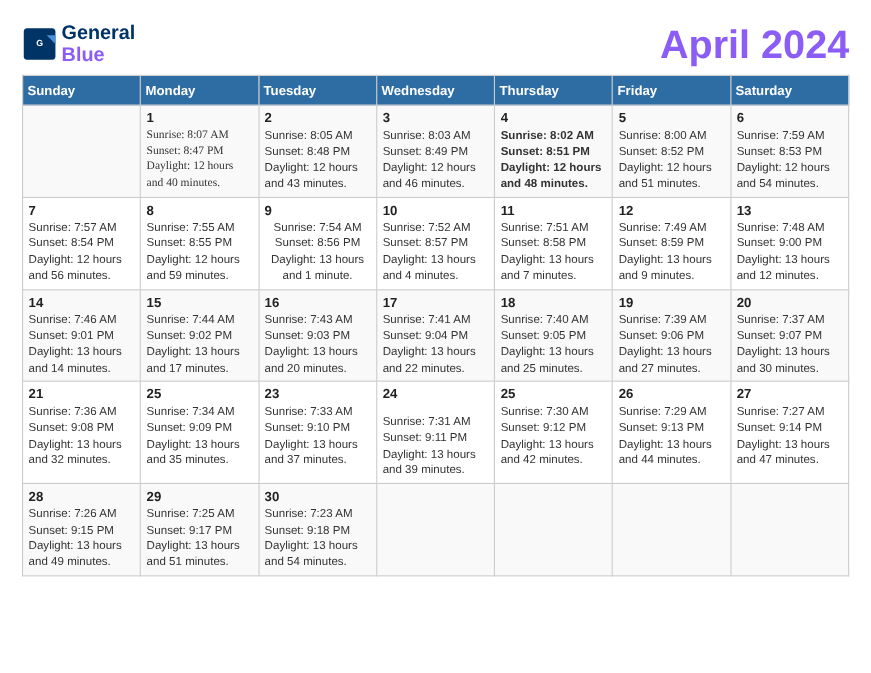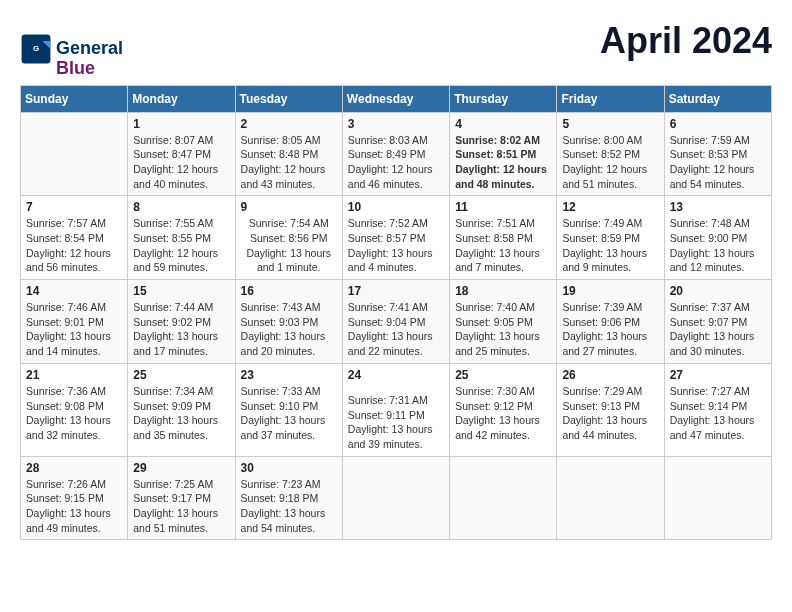--- a/index.html
+++ b/index.html
@@ -19,36 +19,35 @@
     .logo {
       display: flex;
       align-items: center;
       gap: 4px;
     }
     .logo-text {
       font-size: 18px;
       font-weight: bold;
       color: #003366;
       line-height: 1.1;
-      margin-top: 19px;
     }
     .logo-text span {
       color: #4a90d9;
     }
     .logo-icon {
       width: 32px;
       height: 32px;
     }
     .title-area {
       text-align: right;
     }
     .main-title {
       font-size: 36px;
       font-weight: bold;
-      color: #0f172a;
+      color: #8b5cf6;
     }
     .subtitle {
       font-size: 15px;
       color: #333;
       margin-top: 2px;
     }
     table {
       width: 100%;
       border-collapse: collapse;
       font-size: 11px;
@@ -94,21 +93,21 @@
 
 <div class="header-area">
   <div class="logo">
     <svg class="logo-icon" viewBox="0 0 40 40">
       <rect x="2" y="2" width="36" height="36" rx="4" fill="#003366"></rect>
       <text x="20" y="22" text-anchor="middle" fill="white" font-size="10" font-weight="bold">G</text>
       <polygon points="28,10 38,10 38,20" fill="#4a90d9"></polygon>
     </svg>
     <div class="logo-text">
       <div>General</div>
-      <div><span style="color:#701a75;">Blue</span></div>
+      <div><span style="color:#8b5cf6;">Blue</span></div>
     </div>
   </div>
   <div class="title-area">
     <div class="main-title">April 2024</div>
   </div>
 </div>
 
 <table>
   <thead>
     <tr>
@@ -119,21 +118,21 @@
         <th>Thursday</th>
         <th>Friday</th>
         <th>Saturday</th>
       </tr>
   </thead>
   <tbody id="calendar-body">
   <tr>
         <td></td>
         <td>
           <span class="day-number">1</span>
-          <div class="day-info" style="white-space: pre-line;">Sunrise: 8:07 AM
+          <div class="day-info" style="white-space: pre-line; font-family: Liberation Serif, serif;">Sunrise: 8:07 AM
 Sunset: 8:47 PM
 Daylight: 12 hours
 and 40 minutes.</div>
         </td>
         <td>
           <span class="day-number">2</span>
           <div class="day-info" style="white-space: pre-line;">Sunrise: 8:05 AM
 Sunset: 8:48 PM
 Daylight: 12 hours
 and 43 minutes.</div>

